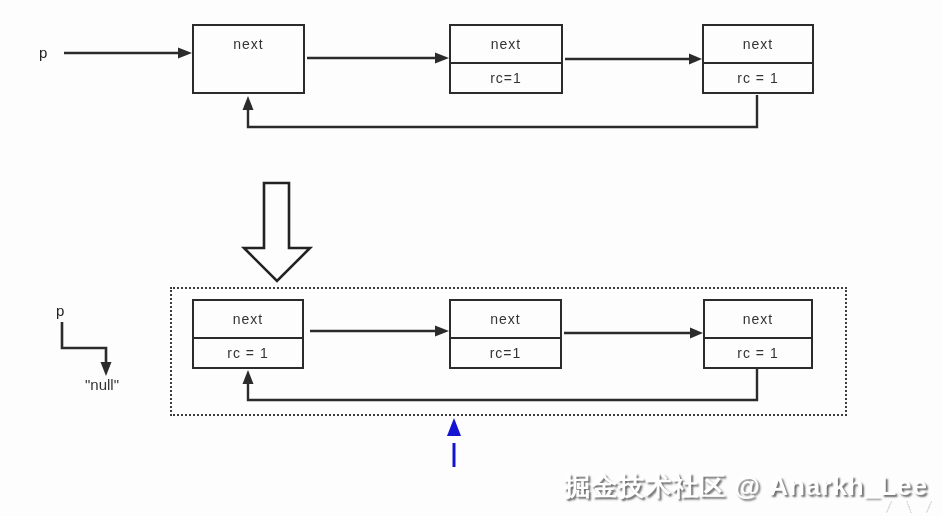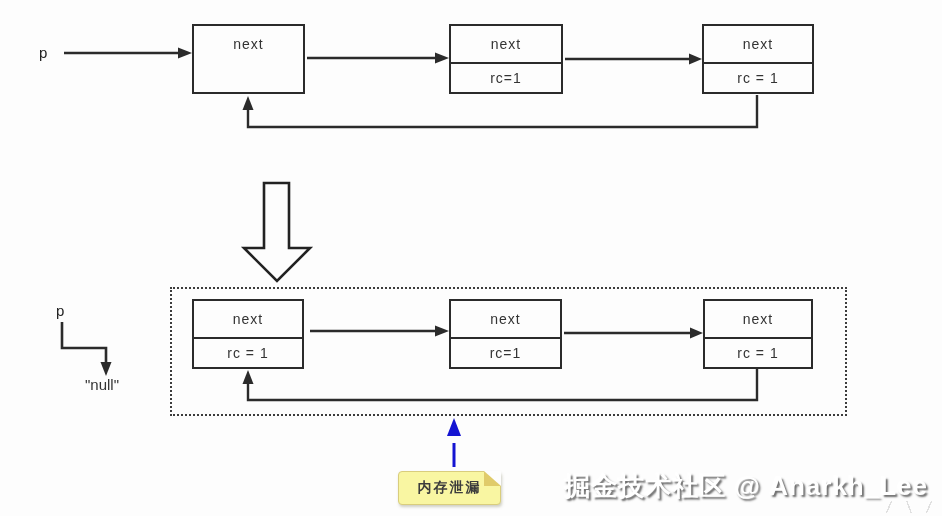--- a/index.html
+++ b/index.html
@@ -171,21 +171,17 @@
   </div>
   <div class="node" style="left:449px;top:299px;width:113px;height:70px;">
     <div class="cell cell-top">next</div>
     <div class="cell cell-bottom">rc=1</div>
   </div>
   <div class="node" style="left:703px;top:299px;width:110px;height:70px;">
     <div class="cell cell-top">next</div>
     <div class="cell cell-bottom">rc = 1</div>
   </div>
 
-  <div class="note">
-    <div class="note-fold"></div>
-    <span class="note-text">内存泄漏</span>
-  </div>
 
   <div class="watermark">掘金技术社区 @ Anarkh_Lee</div>
   <div class="corner-smudge"></div>
 
 </div>
 
 </body></html>

